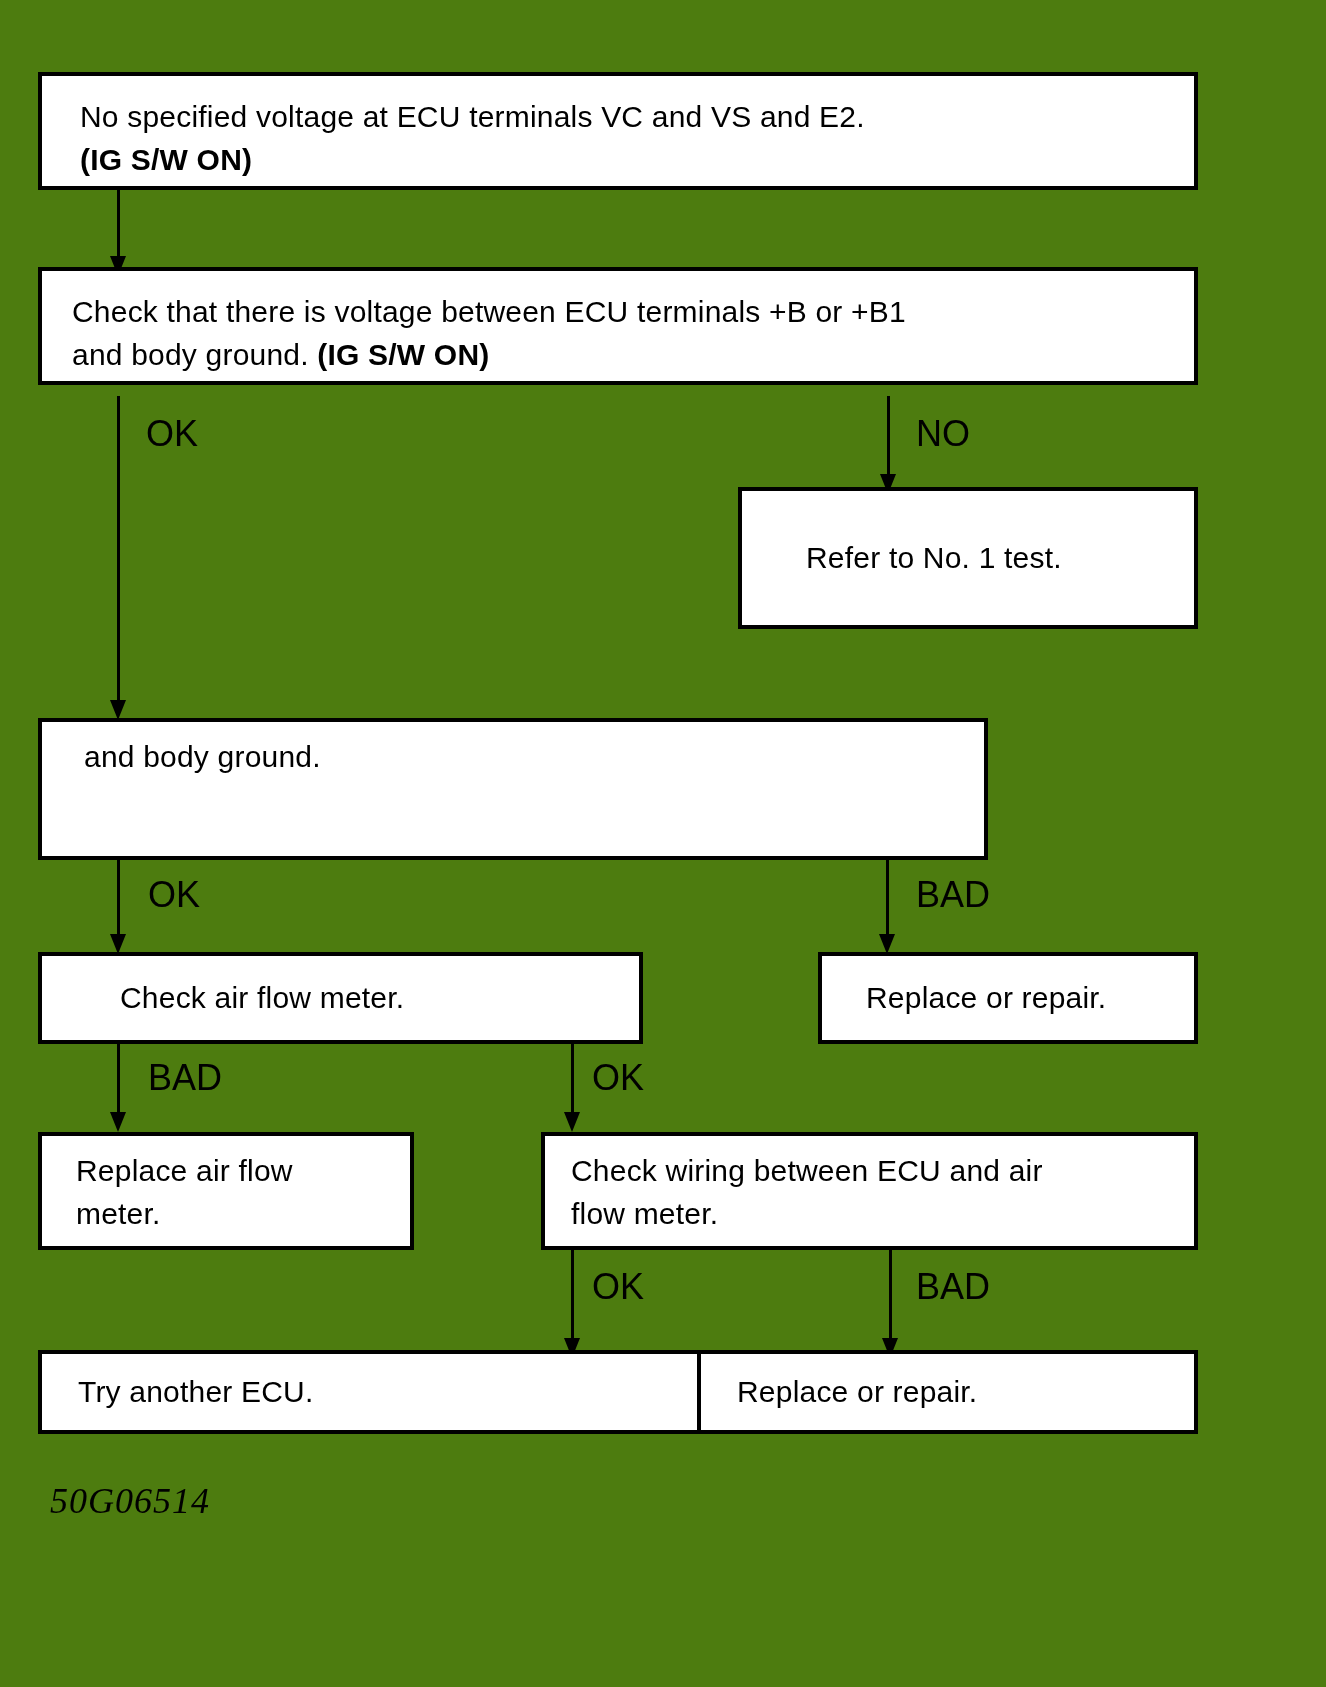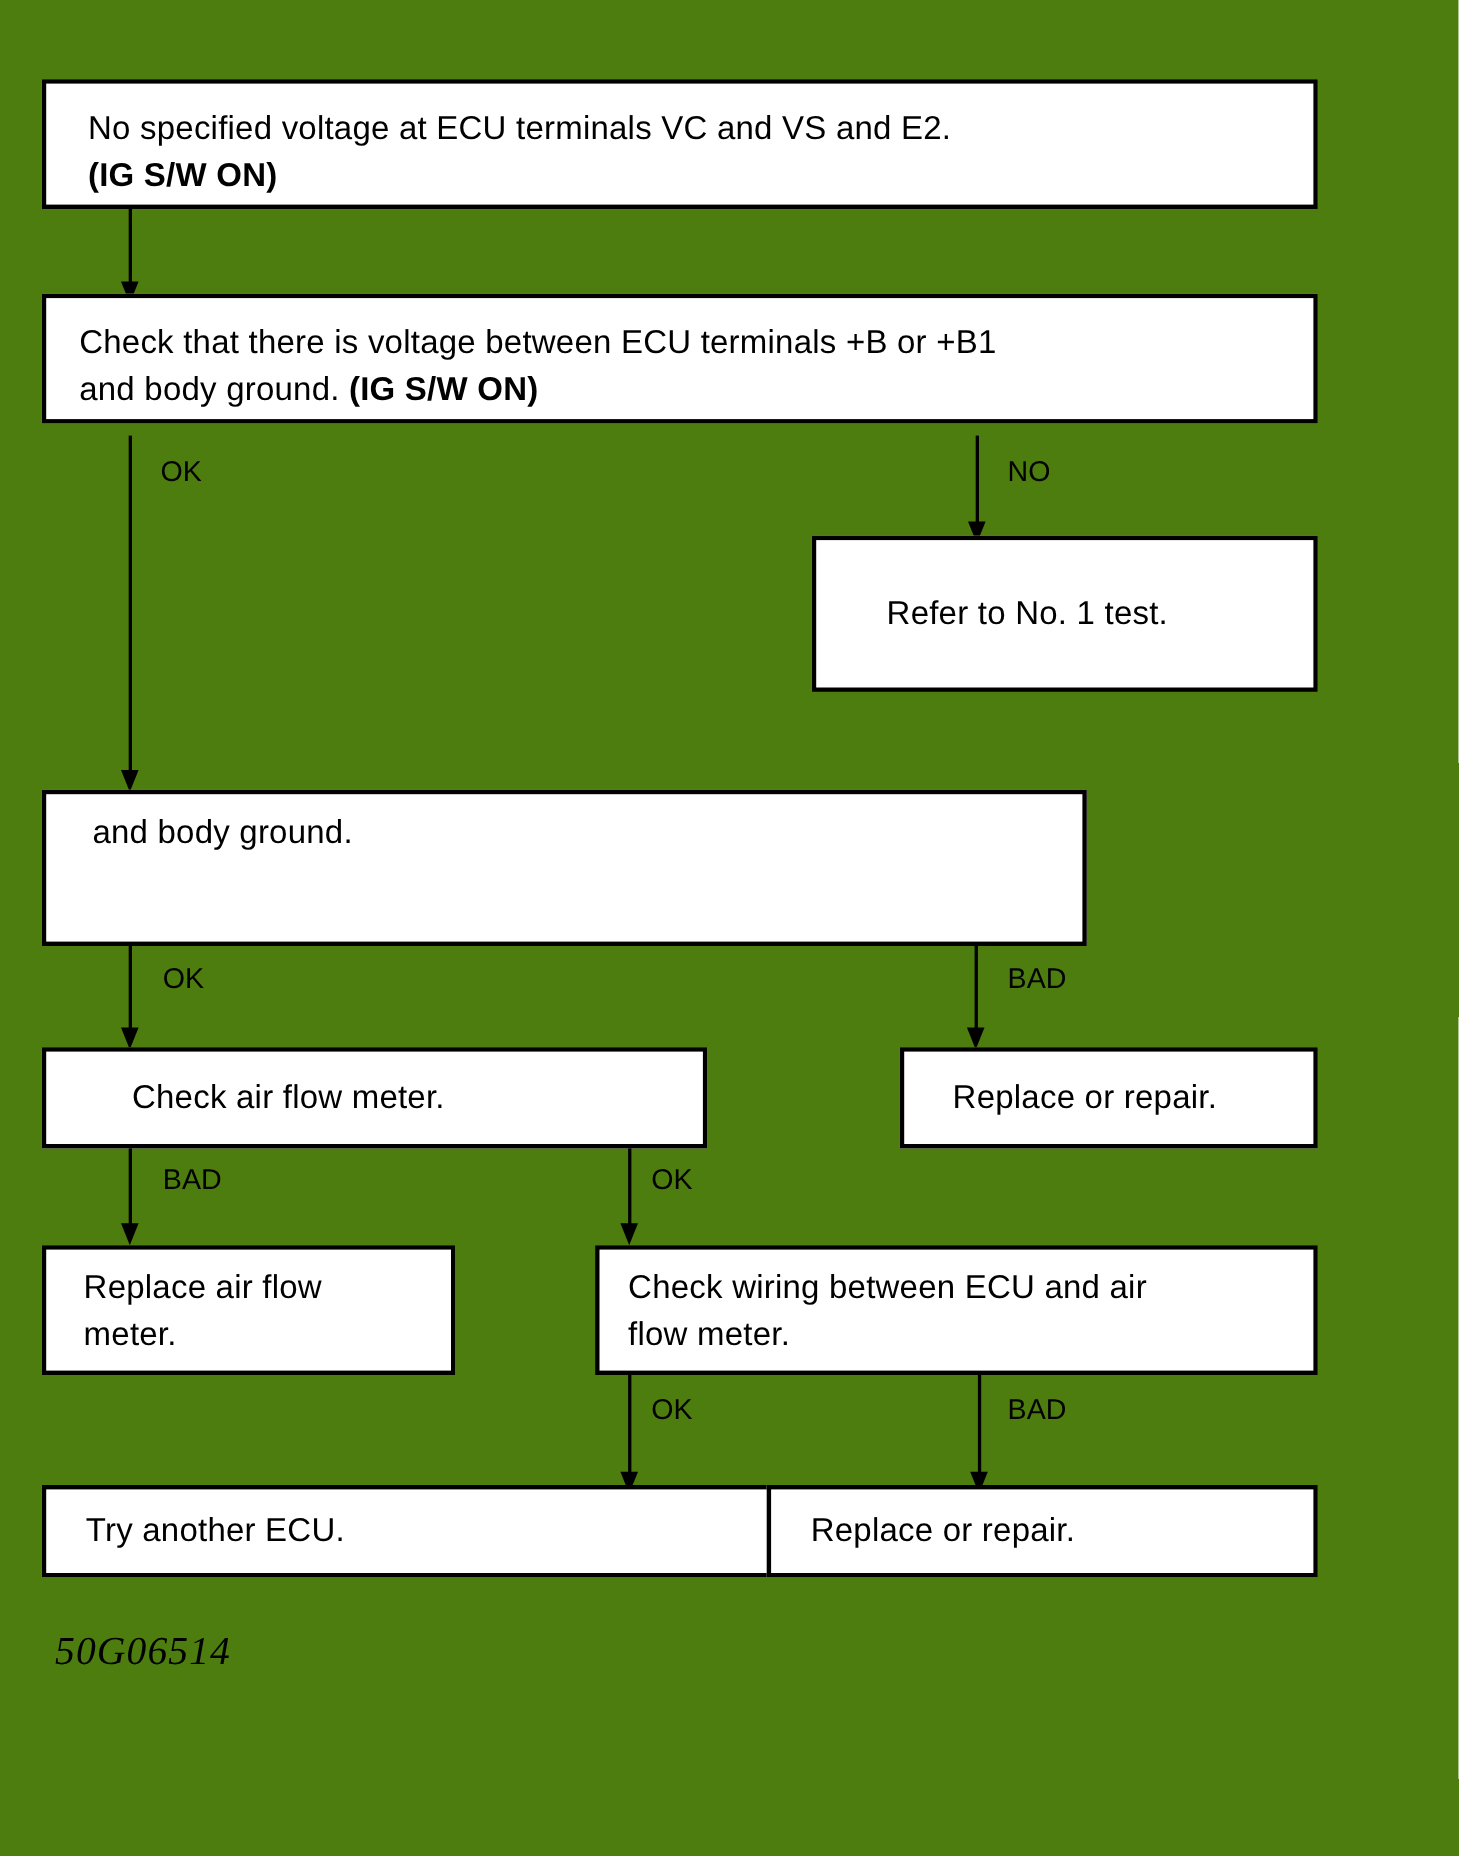--- a/index.html
+++ b/index.html
@@ -48,21 +48,21 @@
   .arrowhead {
     position: absolute;
     width: 0;
     height: 0;
     border-left: 8px solid transparent;
     border-right: 8px solid transparent;
     border-top: 20px solid #000000;
   }
   .elabel {
     position: absolute;
-    font-size: 26px;
+    font-size: 36px;
     color: #000000;
     font-family: "Liberation Sans", sans-serif;
     white-space: nowrap;
   }
   .caption {
     position: absolute;
     font-family: "Liberation Serif", serif;
     font-style: italic;
     font-size: 36px;
     color: #000000;

